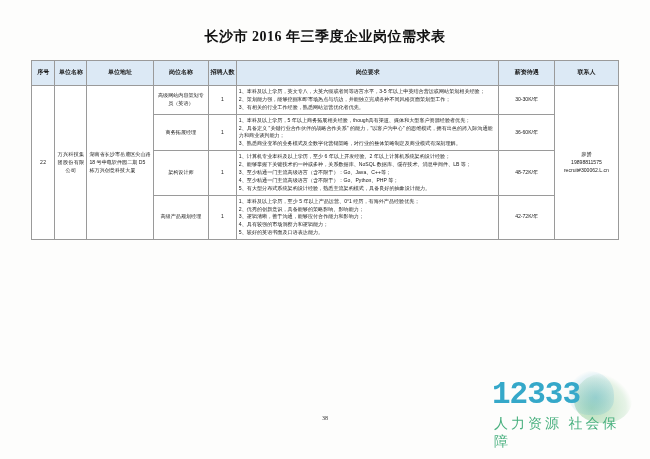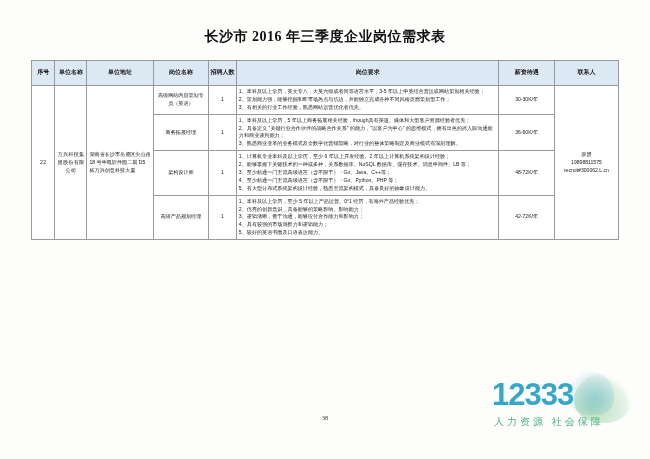--- a/index.html
+++ b/index.html
@@ -116,33 +116,33 @@
     width: 150px;
     height: 74px;
     pointer-events: none;
   }
   .wm-text {
     position: absolute;
     left: 8px;
     top: 8px;
     font-size: 31px;
     font-weight: bold;
-    font-family: Liberation Sans, sans-serif;
+    font-family: Liberation Mono, monospace;
     color: #35a8c9;
     letter-spacing: -1px;
     line-height: 1;
   }
   .wm-sub {
     position: absolute;
     left: 10px;
     top: 44px;
-    font-size: 10px;
+    font-size: 14px;
     color: #49b07f;
     letter-spacing: 3px;
-    font-family: Liberation Sans, sans-serif;
+    font-family: Liberation Serif, serif;
   }
   .wm-leaf {
     position: absolute;
     right: 2px;
     top: 2px;
     width: 58px;
     height: 50px;
     background: radial-gradient(ellipse at 30% 70%, rgba(124,196,132,0.55) 0%, rgba(124,196,132,0.18) 60%, rgba(255,255,255,0) 72%);
     border-radius: 60% 40% 50% 50%;
   }

